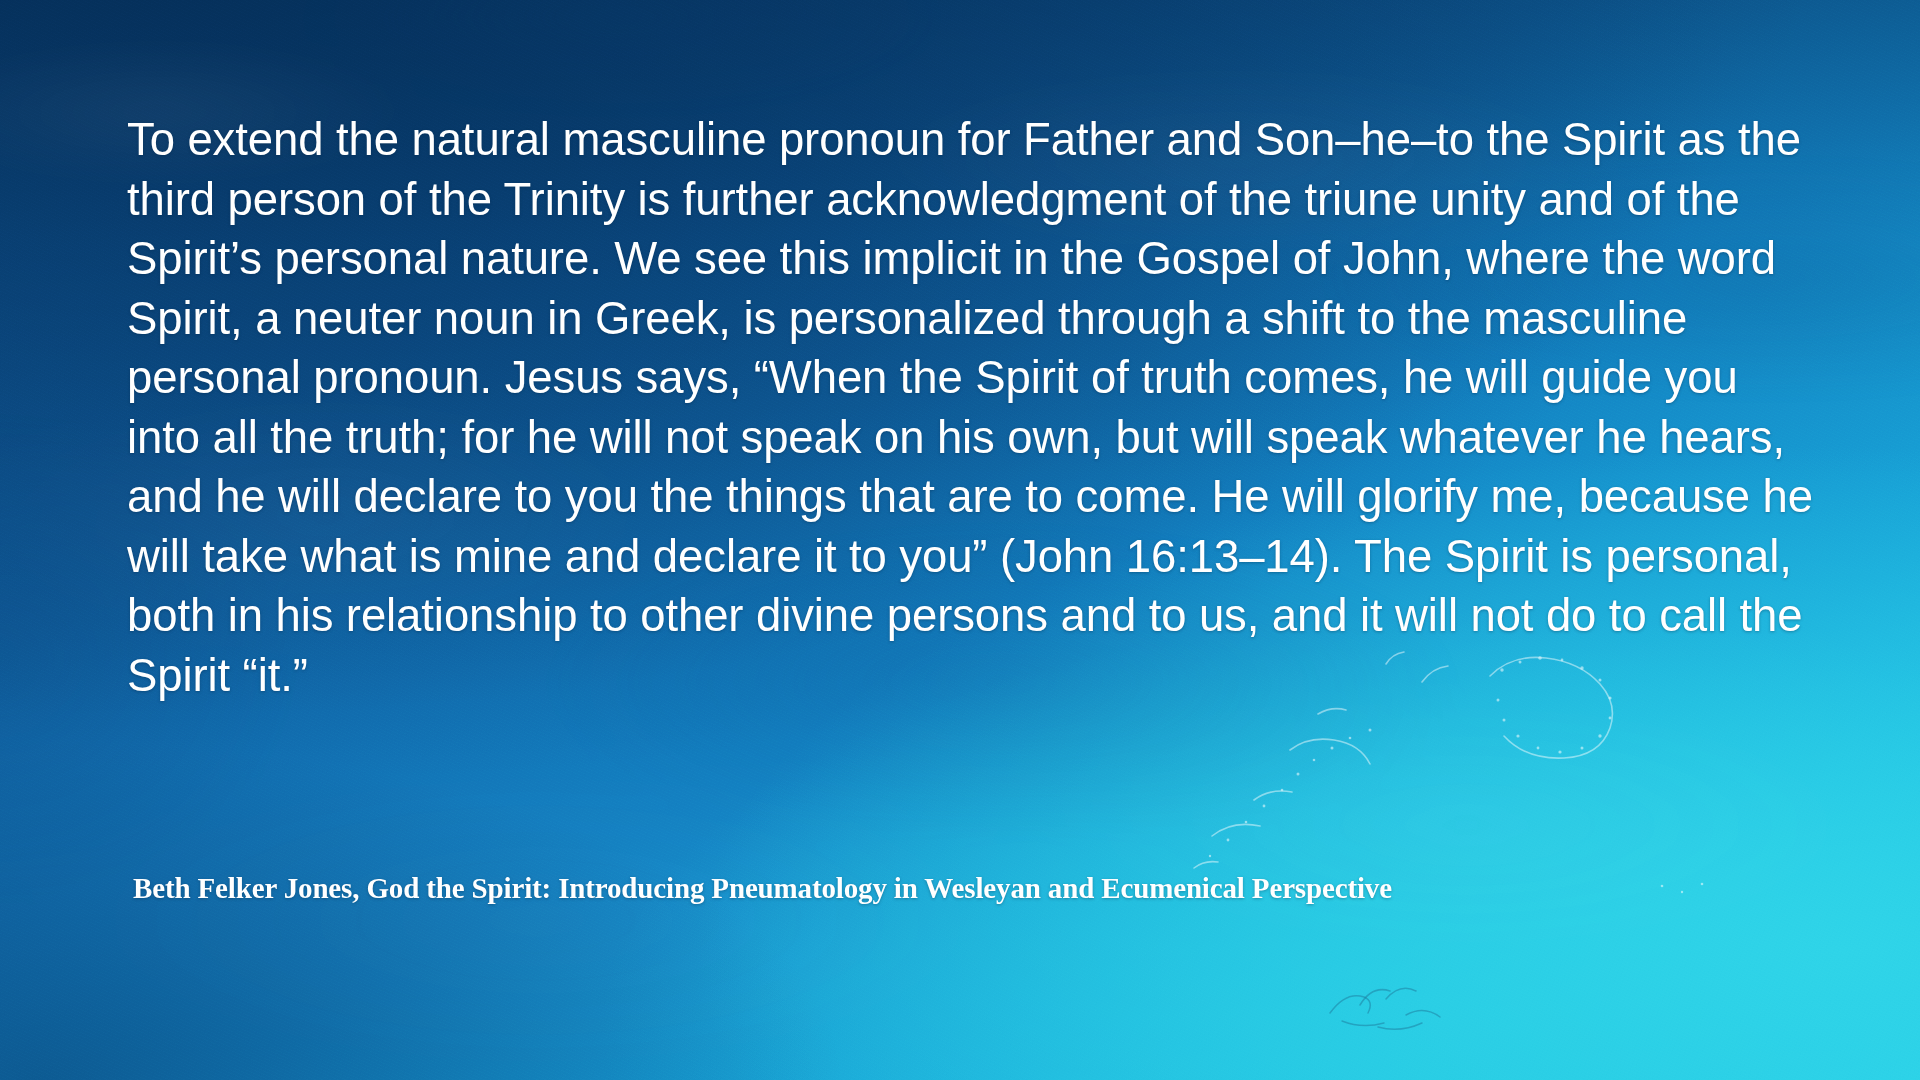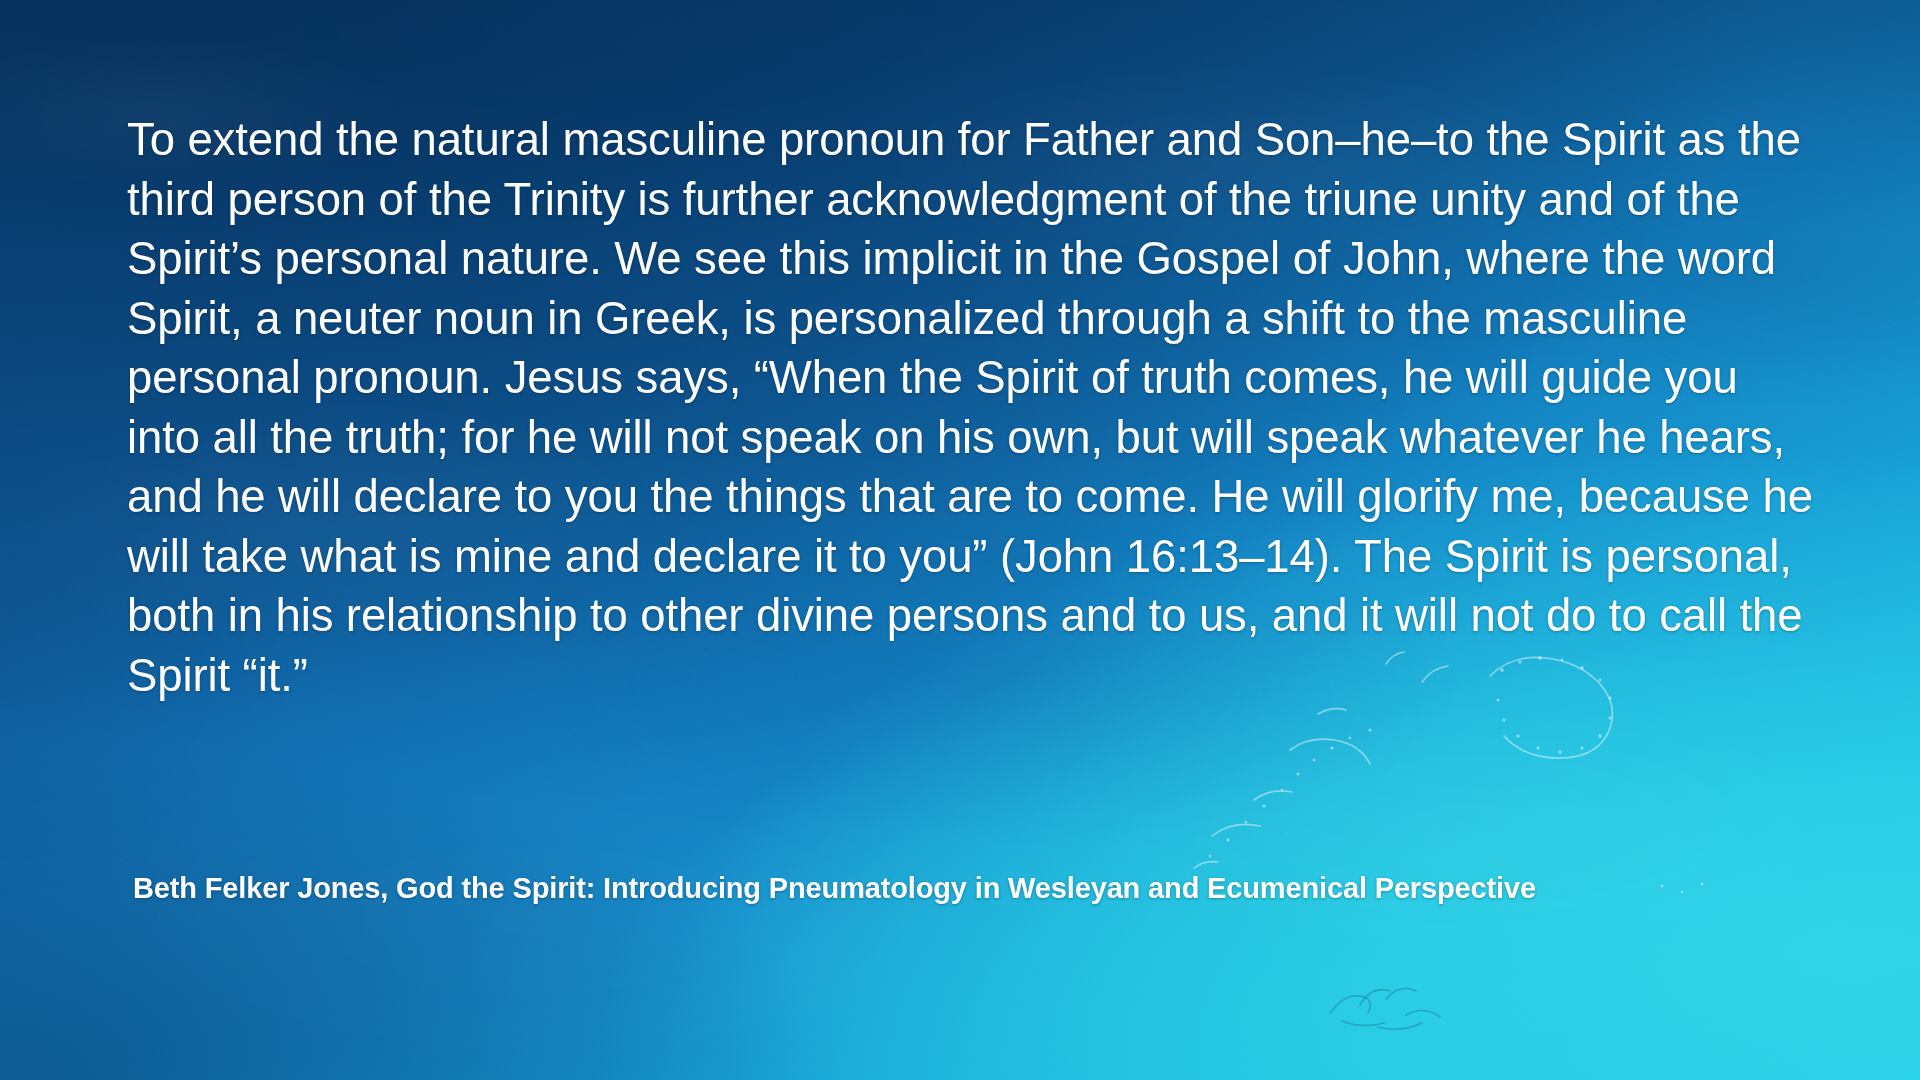--- a/index.html
+++ b/index.html
@@ -105,20 +105,21 @@
     position: absolute;
     left: 133px;
     top: 869px;
     width: 1700px;
     color: #ffffff;
     font-size: 29px;
     line-height: 38px;
     font-weight: 700;
     letter-spacing: -0.15px;
     text-shadow: 0 1px 3px rgba(2,34,64,0.35);
+    font-family: Liberation Serif, serif;
   }
 </style>
 </head>
 <body>
 
 <div id="slide">
 
   <div class="bg-base"></div>
   <div class="bg-vignette"></div>
   <div class="bg-mottle"></div>

